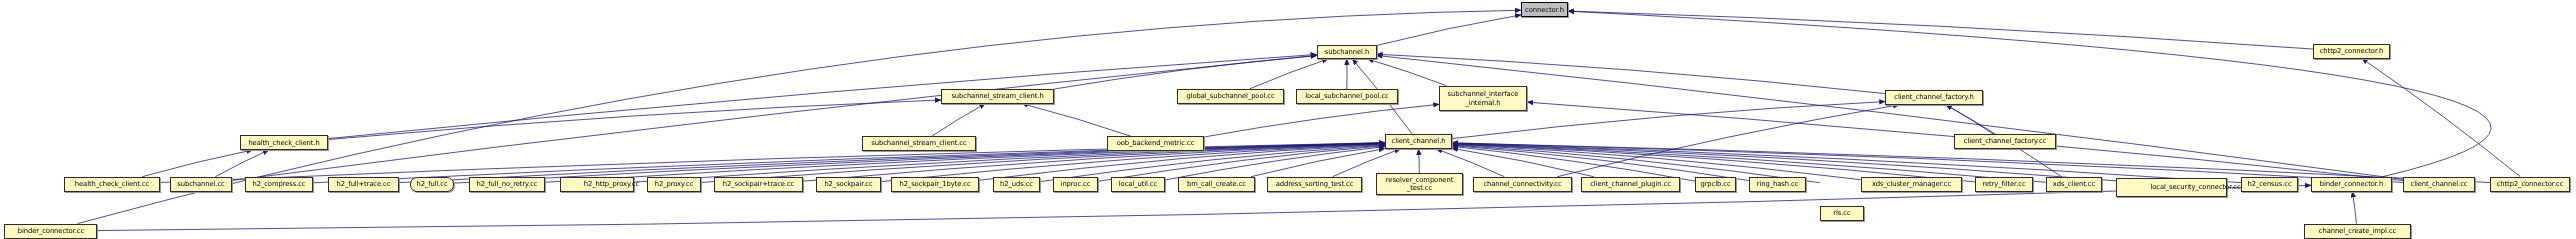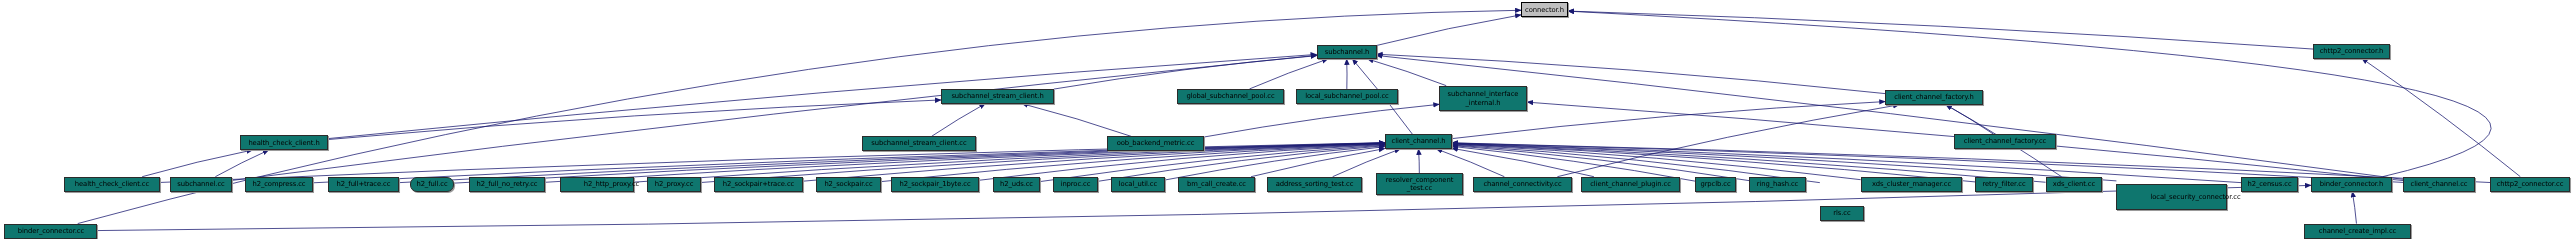--- a/index.html
+++ b/index.html
@@ -7,21 +7,21 @@
     position:relative;
     width:2576px;height:240px;
     background:#ffffff;
     font-family:"DejaVu Sans","Liberation Sans",sans-serif;
     overflow:hidden;
   }
   #edges{position:absolute;left:0;top:0;width:2576px;height:240px;}
   .node{
     position:absolute;
     box-sizing:border-box;
-    background:#0f766e;
+    background:#fef9c3;
     border:0.5px solid #2b2b2b;
     box-shadow:1.1px 1.1px 0.5px #9a9a9a;
     display:flex;align-items:center;justify-content:center;
     font-size:6.8px;line-height:1.18;color:#000000;
     white-space:pre-line;text-align:center;
     letter-spacing:-0.1px;
     cursor:pointer;
     z-index:2;
   }
   .node.main{
@@ -132,21 +132,21 @@
       <div class="node" style="left: 1376px; top: 173px; width: 87px; height: 22px;">resolver_component
 _test.cc</div>
       <div class="node" style="left: 1473px; top: 177px; width: 99px; height: 14.7px;">channel_connectivity.cc</div>
       <div class="node" style="left: 1581px; top: 177px; width: 99px; height: 14.7px;">client_channel_plugin.cc</div>
       <div class="node" style="left: 1695px; top: 177px; width: 41px; height: 14.7px;">grpclb.cc</div>
       <div class="node" style="left: 1749px; top: 177px; width: 57px; height: 14.7px;">ring_hash.cc</div>
       <div class="node" style="left: 1820px; top: 169px; width: 44px; height: 14.7px; margin-top: 37px;">rls.cc</div>
       <div class="node" style="left: 1861px; top: 177px; width: 101px; height: 14.7px;">xds_cluster_manager.cc</div>
       <div class="node" style="left: 1975px; top: 177px; width: 58px; height: 14.7px;">retry_filter.cc</div>
       <div class="node" style="left: 2046px; top: 177px; width: 56px; height: 14.7px;">xds_client.cc</div>
-      <div class="node" style="left: 2116px; top: 184px; width: 111px; height: 26px; padding-left: 48px;">local_security_connector.cc</div>
+      <div class="node" style="left: 2116px; top: 178px; width: 111px; height: 19px; padding-left: 48px;">local_security_connector.cc</div>
       <div class="node" style="left: 2241px; top: 177px; width: 57px; height: 14.7px;">h2_census.cc</div>
       <div class="node" style="left: 2311px; top: 177px; width: 81px; height: 14.7px;">binder_connector.h</div>
       <div class="node" style="left: 2403px; top: 177px; width: 72px; height: 14.7px;">client_channel.cc</div>
       <div class="node" style="left: 2490px; top: 177px; width: 80px; height: 14.7px;">chttp2_connector.cc</div>
       <div class="node" style="left: 4.4px; top: 224px; width: 93px; height: 14.7px;">binder_connector.cc</div>
       <div class="node" style="left: 2304px; top: 224px; width: 107px; height: 14.7px;">channel_create_impl.cc</div>
     </div>
 </div>
 
 

